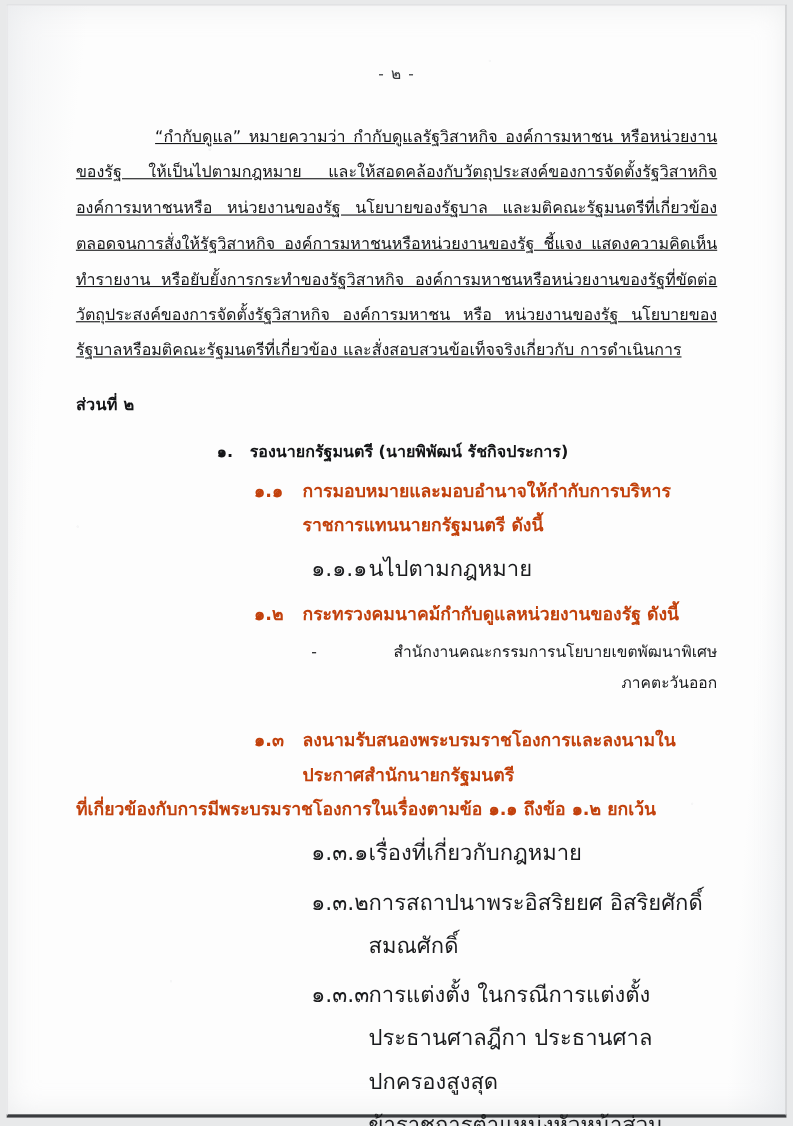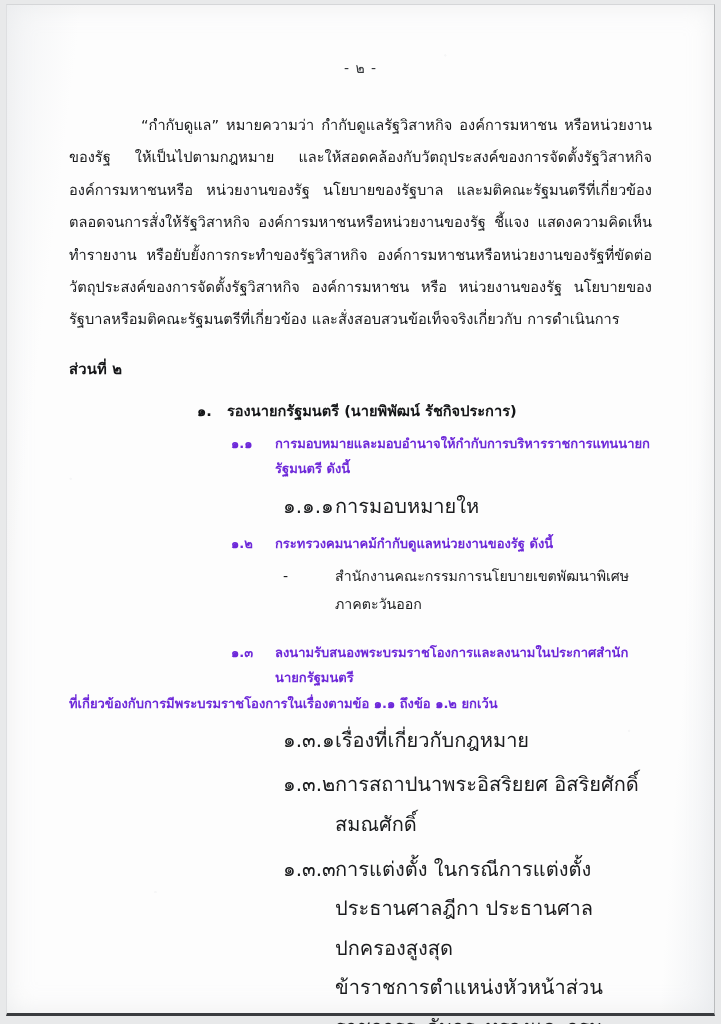--- a/index.html
+++ b/index.html
@@ -70,20 +70,21 @@
 
   .body-para {
     margin: 0 0 4px 0;
     text-indent: 72px;
     text-align: justify;
     text-justify: inter-word;
     line-height: 2.22;
     font-size: 14.6px;
     color: #17181a;
     word-spacing: 0.5px;
+    text-decoration: underline;
   }
 
   .section-title {
     text-align: left;
     font-weight: bold;
     font-size: 14.8px;
     margin: 26px 0 20px 0;
     color: #141517;
     letter-spacing: 0.2px;
   }
@@ -99,23 +100,23 @@
     color: #141517;
   }
   .lvl1 .num { width: 30px; flex: 0 0 30px; }
   .lvl1 .txt { flex: 1; }
 
   .lvl2 {
     display: flex;
     margin: 0 0 5px 0;
     padding-left: 162px;
     font-weight: bold;
-    font-size: 13px;
+    font-size: 16px;
     line-height: 1.95;
-    color: #6d28d9;
+    color: #c2410c;
   }
   .lvl2 .num { width: 44px; flex: 0 0 44px; }
   .lvl2 .txt { flex: 1; }
 
   
   .lvl2.hang-full {
     padding-left: 0;
     display: block;
     text-indent: 0;
   }
@@ -147,21 +148,21 @@
 
   .dash-item {
     display: flex;
     margin: 0 0 5px 0;
     padding-left: 214px;
     font-size: 14.2px;
     line-height: 1.98;
     color: #1b1c1e;
   }
   .dash-item .num { width: 52px; flex: 0 0 52px; }
-  .dash-item .txt { flex: 1; }
+  .dash-item .txt { flex: 1; text-align: right; }
 </style>
 </head>
 <body>
 
 <div class="page-wrap">
   <div class="scan-sheet">
     <div class="doc-body">
 
       <div class="page-number">- ๒ -</div>
 
@@ -173,21 +174,21 @@
         <span class="num">๑.</span>
         <span class="txt">รองนายกรัฐมนตรี (นายพิพัฒน์  รัชกิจประการ)</span>
       </div>
 
       <div class="lvl2">
         <span class="num">๑.๑</span>
         <span class="txt">การมอบหมายและมอบอำนาจให้กำกับการบริหารราชการแทนนายกรัฐมนตรี ดังนี้</span>
       </div>
       <div class="lvl3">
         <span class="num">๑.๑.๑</span>
-        <span class="txt">การมอบหมายให</span>
+        <span class="txt">นไปตามกฎหมาย</span>
       </div>
 
       <div class="lvl2">
         <span class="num">๑.๒</span>
         <span class="txt">กระทรวงคมนาคม้กำกับดูแลหน่วยงานของรัฐ ดังนี้</span>
       </div>
       <div class="dash-item">
         <span class="num">-</span>
         <span class="txt">สำนักงานคณะกรรมการนโยบายเขตพัฒนาพิเศษภาคตะวันออก</span>
       </div>

